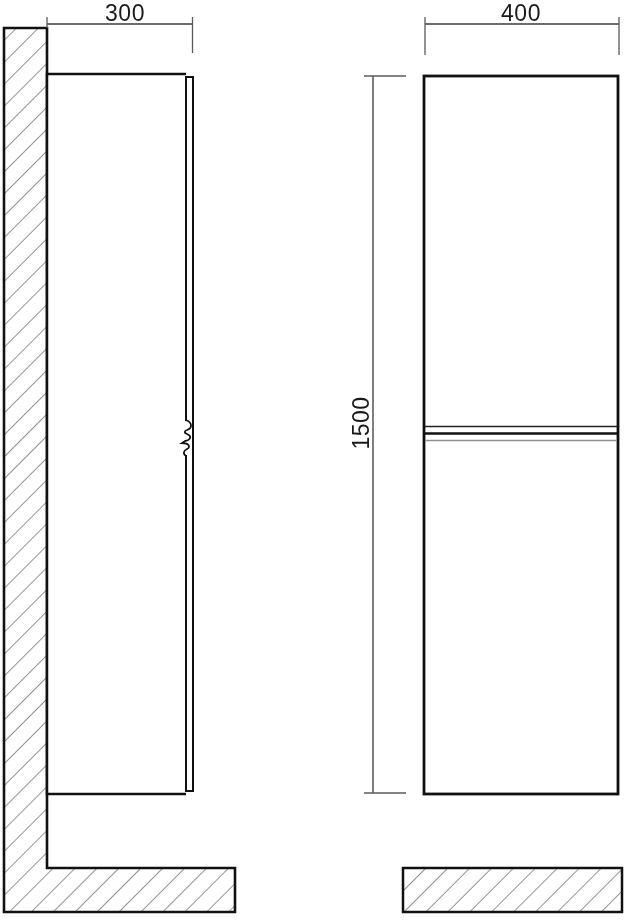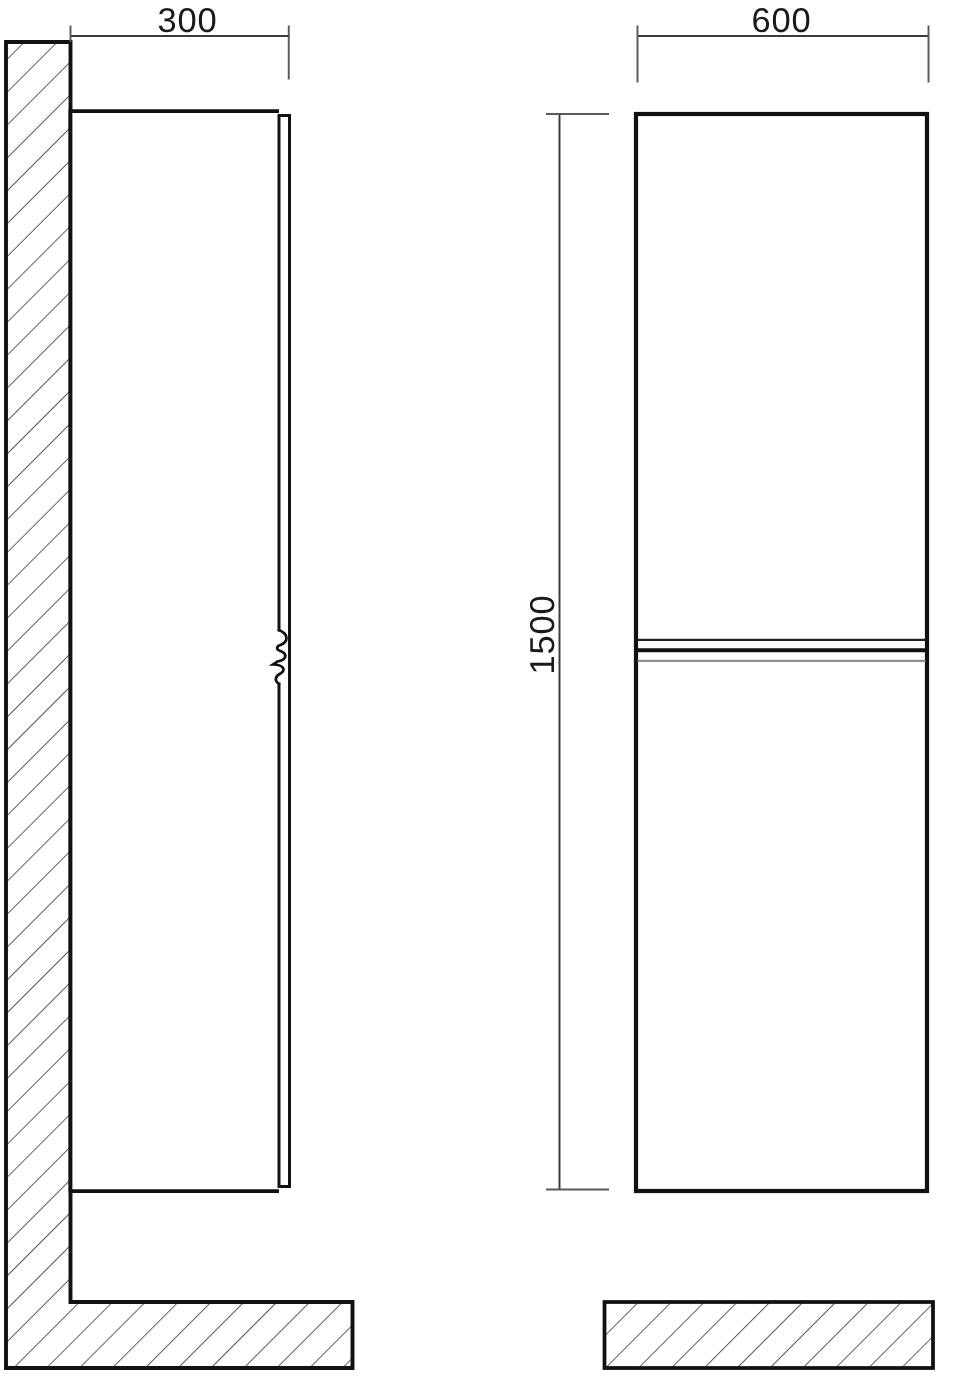--- a/index.html
+++ b/index.html
@@ -83,17 +83,17 @@
 
     <g>
       <line x1="373" y1="76" x2="373" y2="793" stroke="#3a3a3a" stroke-width="1.3"></line>
       <line x1="364" y1="76" x2="406" y2="76" stroke="#5a5a5a" stroke-width="1.3"></line>
       <line x1="364" y1="793" x2="406" y2="793" stroke="#5a5a5a" stroke-width="1.3"></line>
     </g>
   </svg>
 
   <div class="dim-label" style="left:75px; top:0px;">300</div>
 
-  <div class="dim-label" style="left:471px; top:0px;">600</div>
+  <div class="dim-label" style="left:471px; top:0px;">400</div>
 
   <div class="dim-label rotated" style="left:311px; top:410px;">1500</div>
 
 </div>
 
 </body></html>

